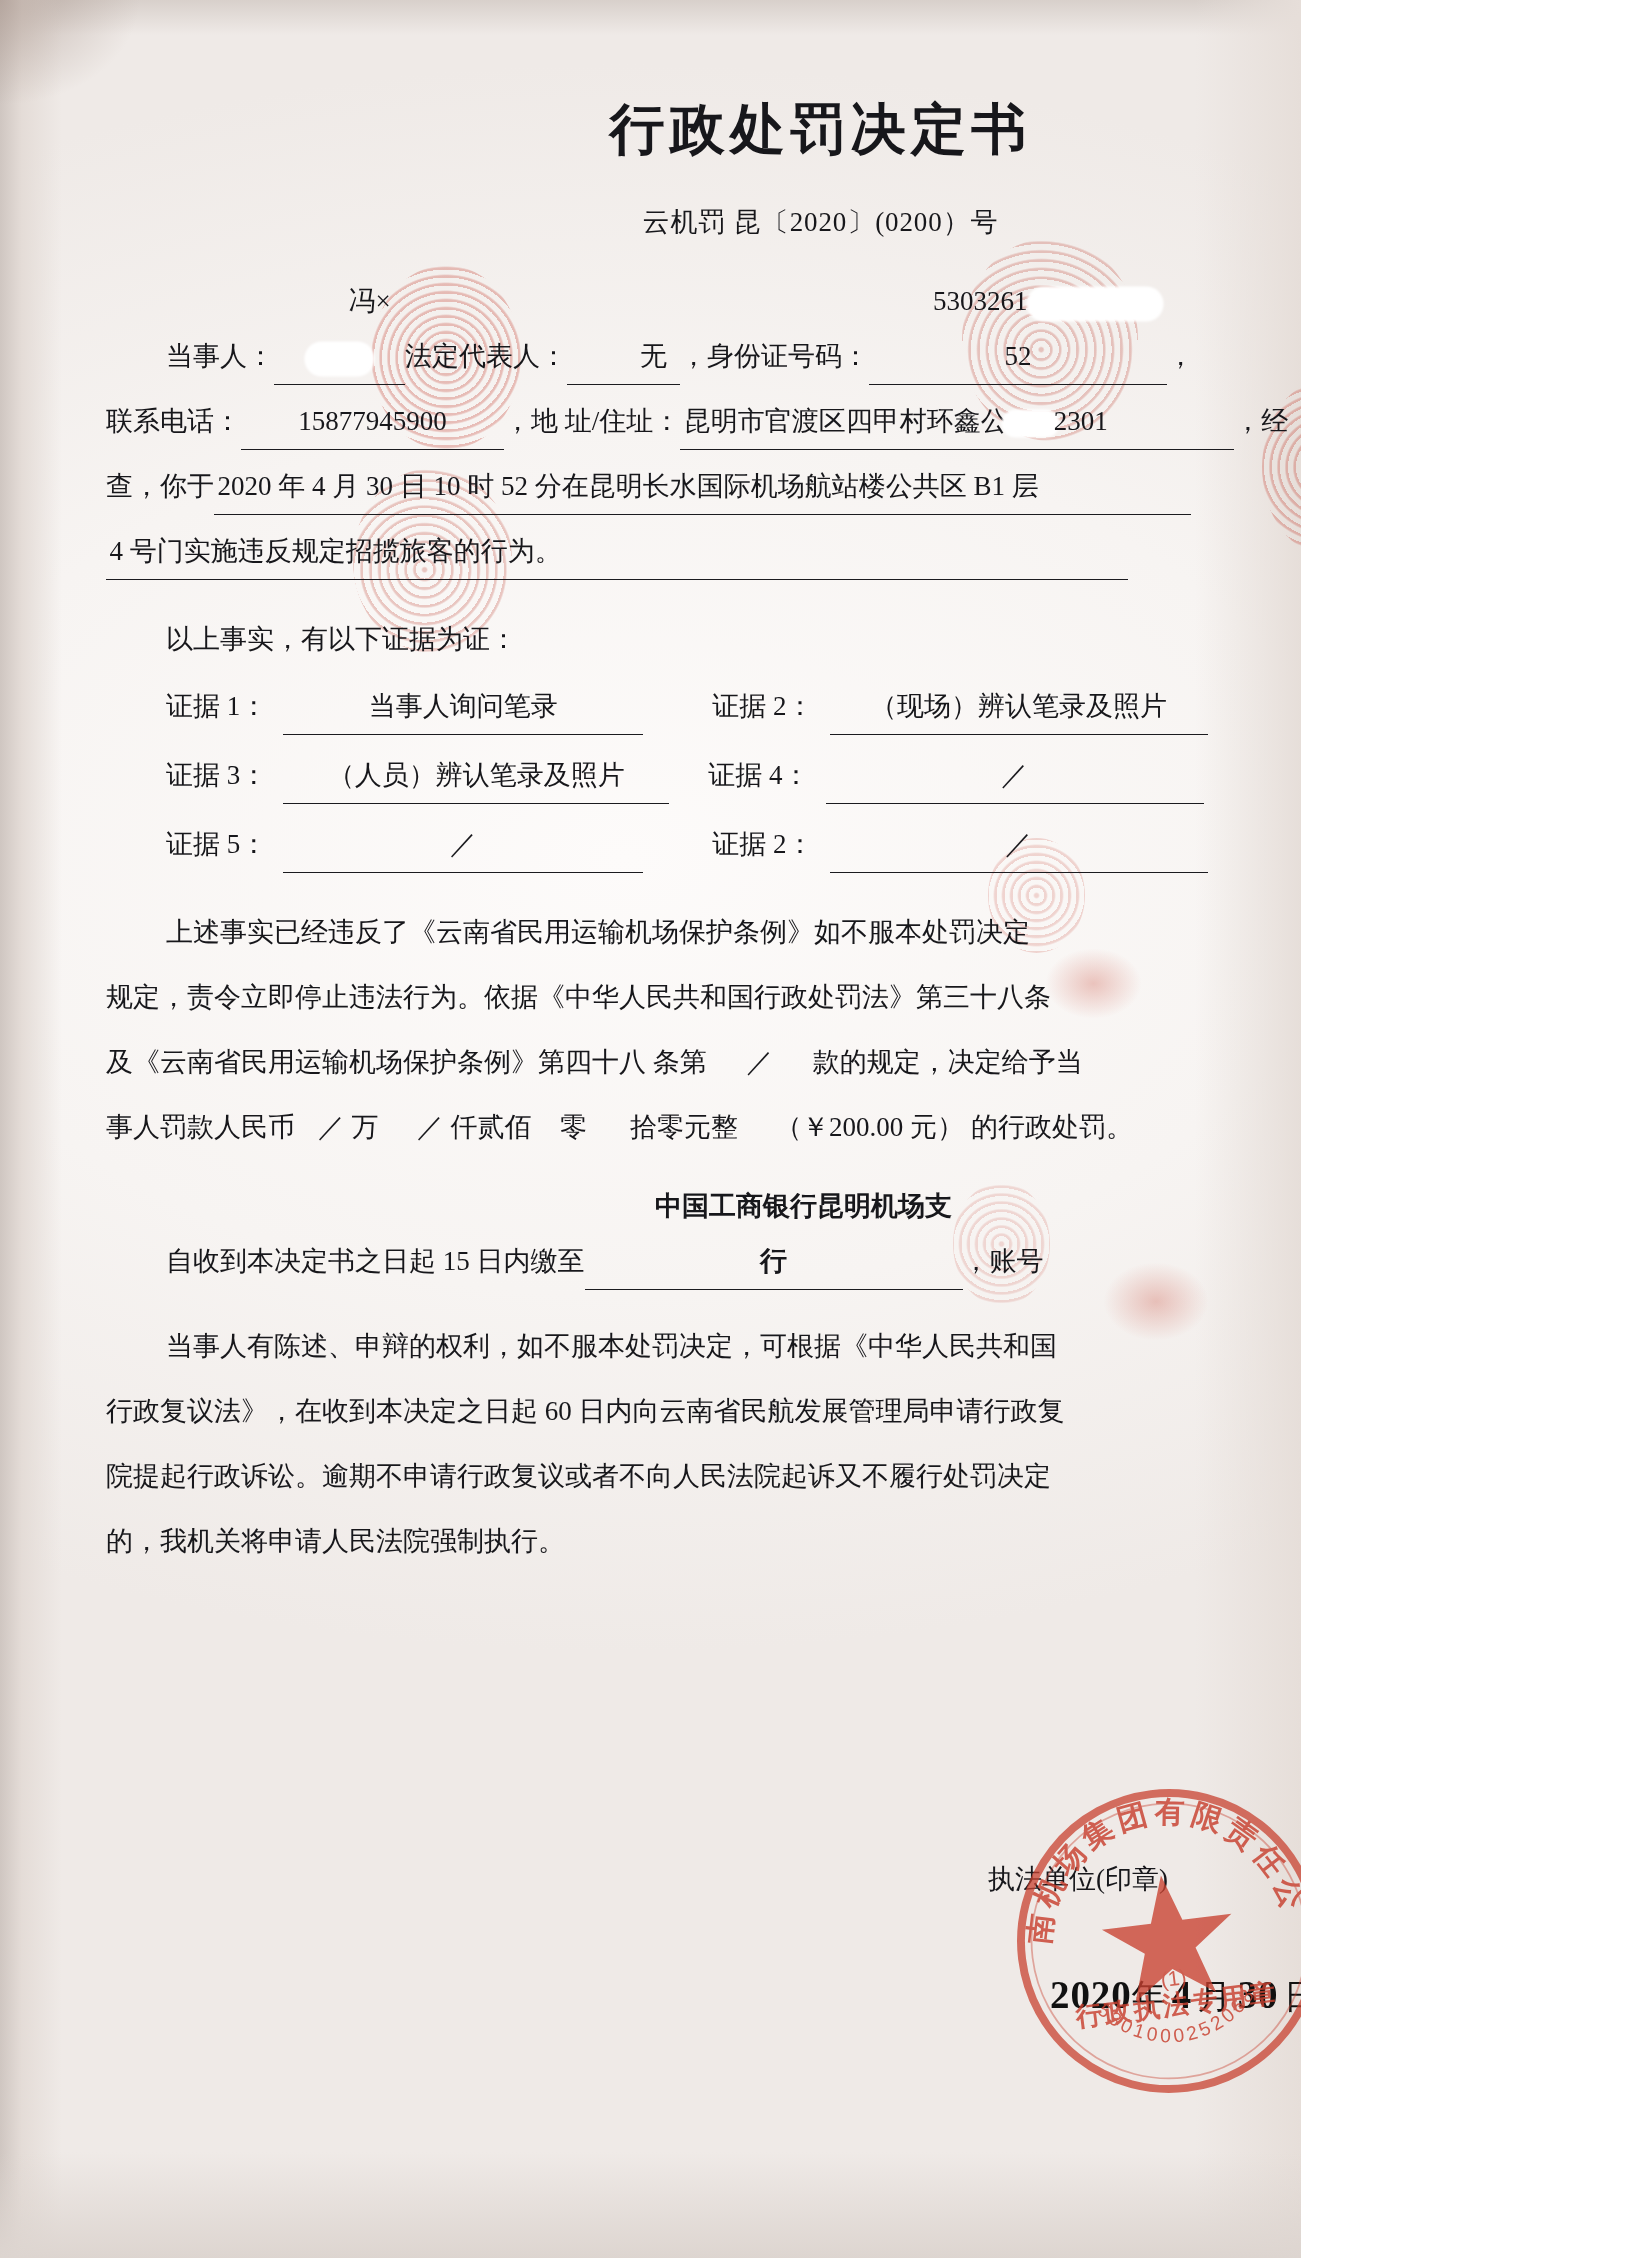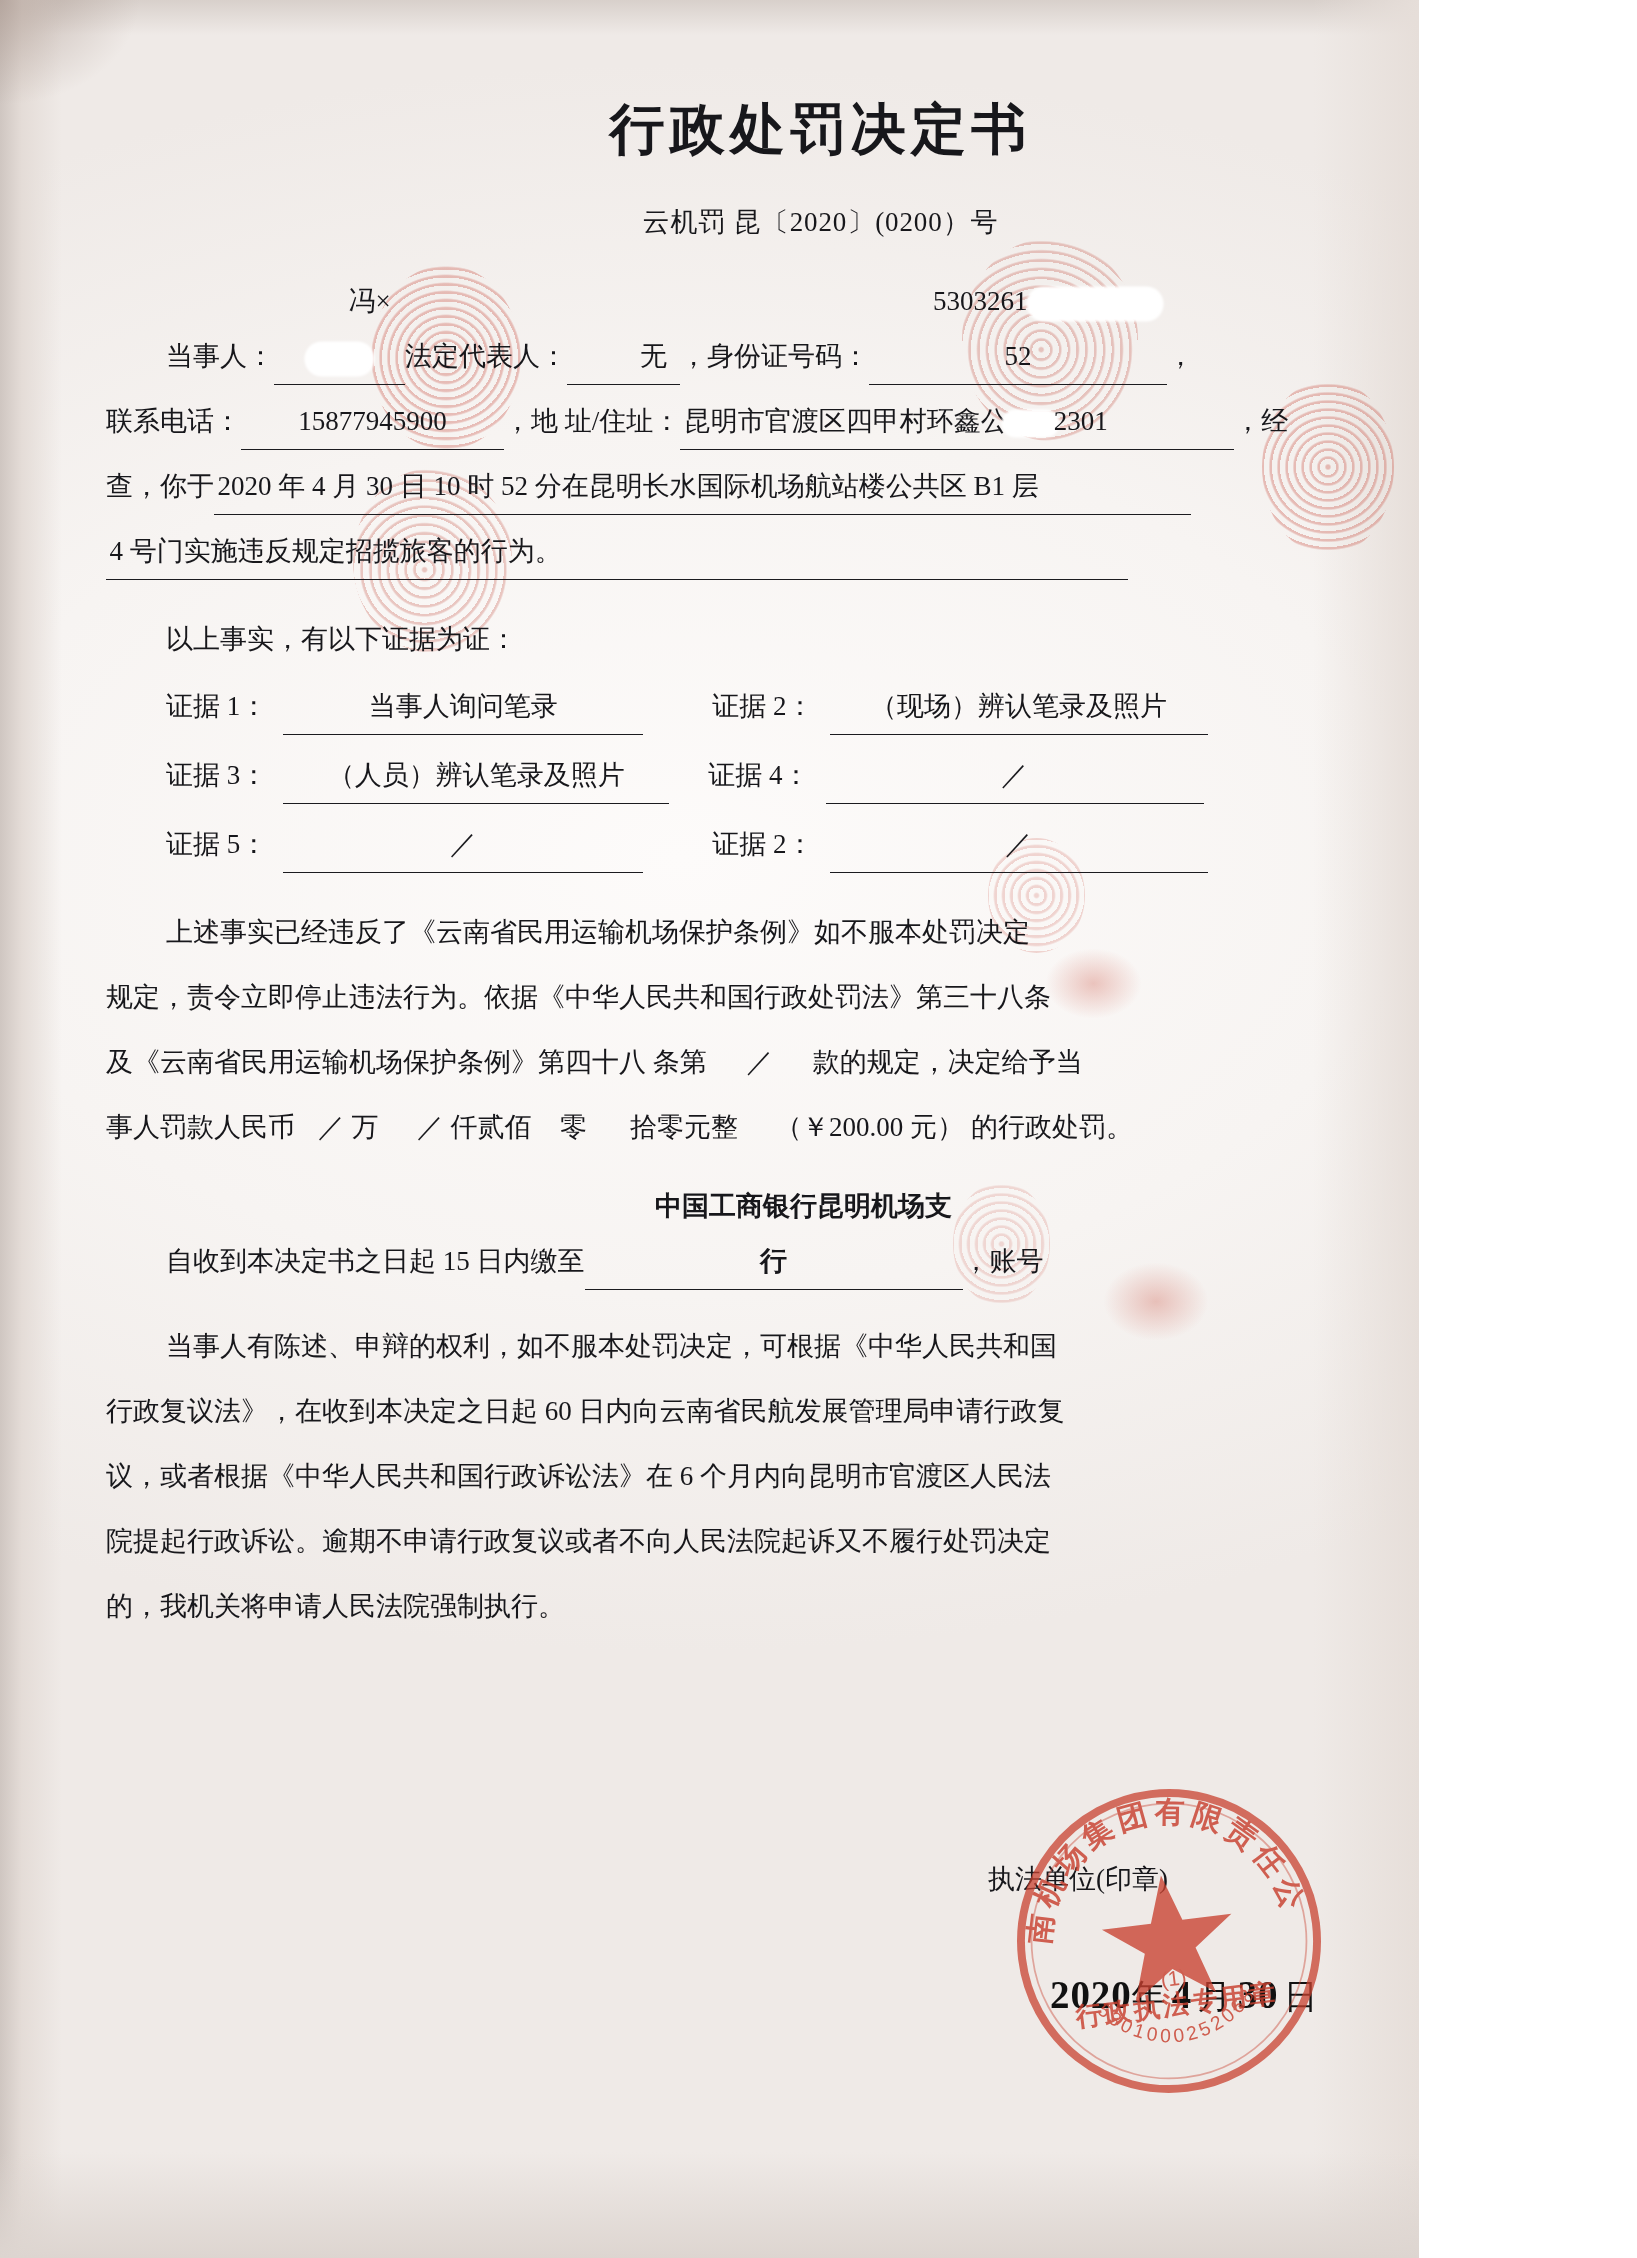--- a/index.html
+++ b/index.html
@@ -5,21 +5,21 @@
   html, body {
     margin: 0;
     padding: 0;
     background: #ffffff;
   }
   body {
     font-family: "Liberation Serif", "DejaVu Serif", serif;
   }
   #page {
     position: relative;
-    width: 1419px;
+    width: 1301px;
     height: 2258px;
     overflow: hidden;
     background:
       radial-gradient(ellipse 1323px 794px at 48% 38%, #fdfbfa 0%, #f7f4f2 55%, #efeae7 100%);
   }
   
   .edge-left {
     position: absolute; left: 0; top: 0; width: 62px; height: 100%;
     background: linear-gradient(to right, #cfc6c1 0%, #e4dcd7 35%, rgba(250,247,245,0) 100%);
     pointer-events: none;
@@ -248,21 +248,20 @@
       <div class="p">
         <span>事人罚款人民币</span><span style="display:inline-block;width:106px;text-align:center">／ 万</span><span style="display:inline-block;width:146px;text-align:center">／ 仟贰佰</span><span style="display:inline-block;width:53px;text-align:center">零</span><span style="display:inline-block;width:168px;text-align:center">拾零元整</span><span style="display:inline-block;width:203px;text-align:center">（￥200.00 元）</span><span>的行政处罚。</span>
       </div>
 
       <div class="p indent" style="margin-top:19.4px">
         <span>自收到本决定书之日起 15 日内缴至</span><span class="u" style="width:371px;font-weight:600">中国工商银行昆明机场支行</span><span>，账号</span>
       </div>
 
       <div class="p indent" style="margin-top:19.4px">当事人有陈述、申辩的权利，如不服本处罚决定，可根据《中华人民共和国</div>
       <div class="p">行政复议法》，在收到本决定之日起 60 日内向云南省民航发展管理局申请行政复</div>
-      <div class="p">议，或者根据《中华人民共和国行政诉讼法》在 6 个月内向昆明市官渡区人民法</div>
       <div class="p">院提起行政诉讼。逾期不申请行政复议或者不向人民法院起诉又不履行处罚决定</div>
       <div class="p">的，我机关将申请人民法院强制执行。</div>
 
     </div>
 
     <div class="seal-label">执法单位(印章)</div>
 
     <div class="handdate">
       <span class="hand">2020</span><span>年</span><span class="hand" style="margin:0 5.3px">4</span><span>月</span><span class="hand" style="margin:0 5.3px">30</span><span>日</span>
     </div>

